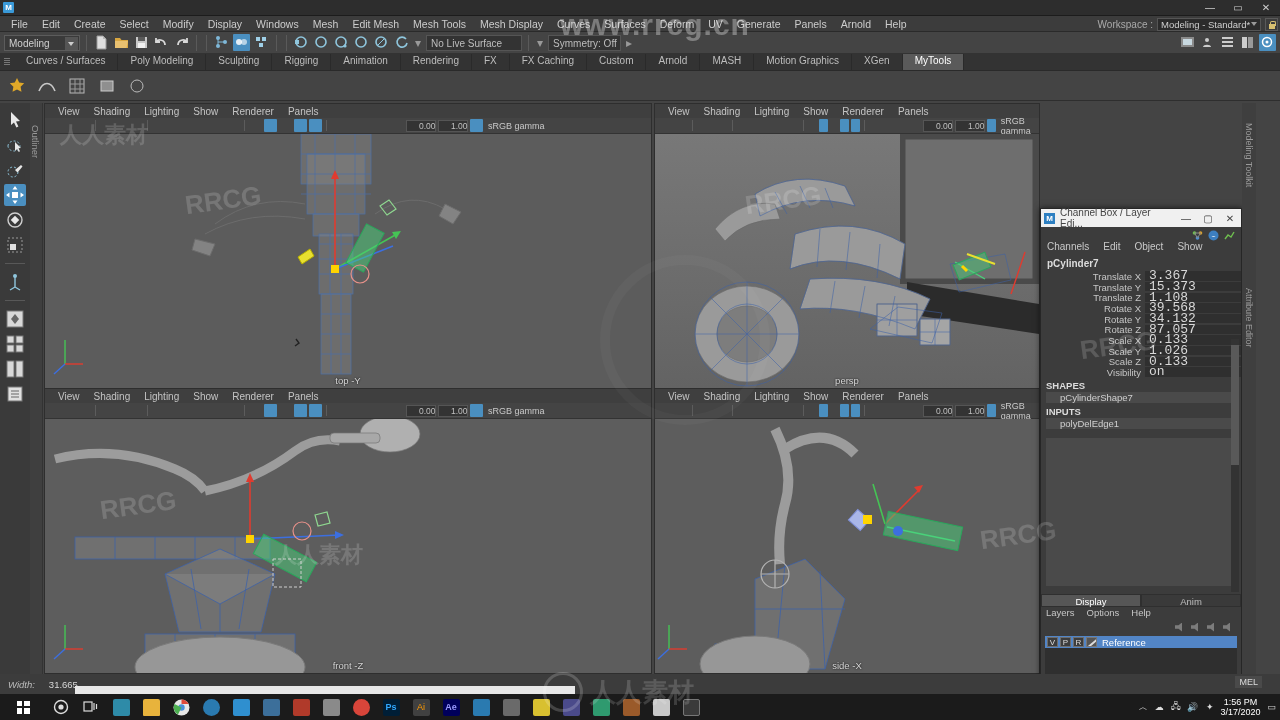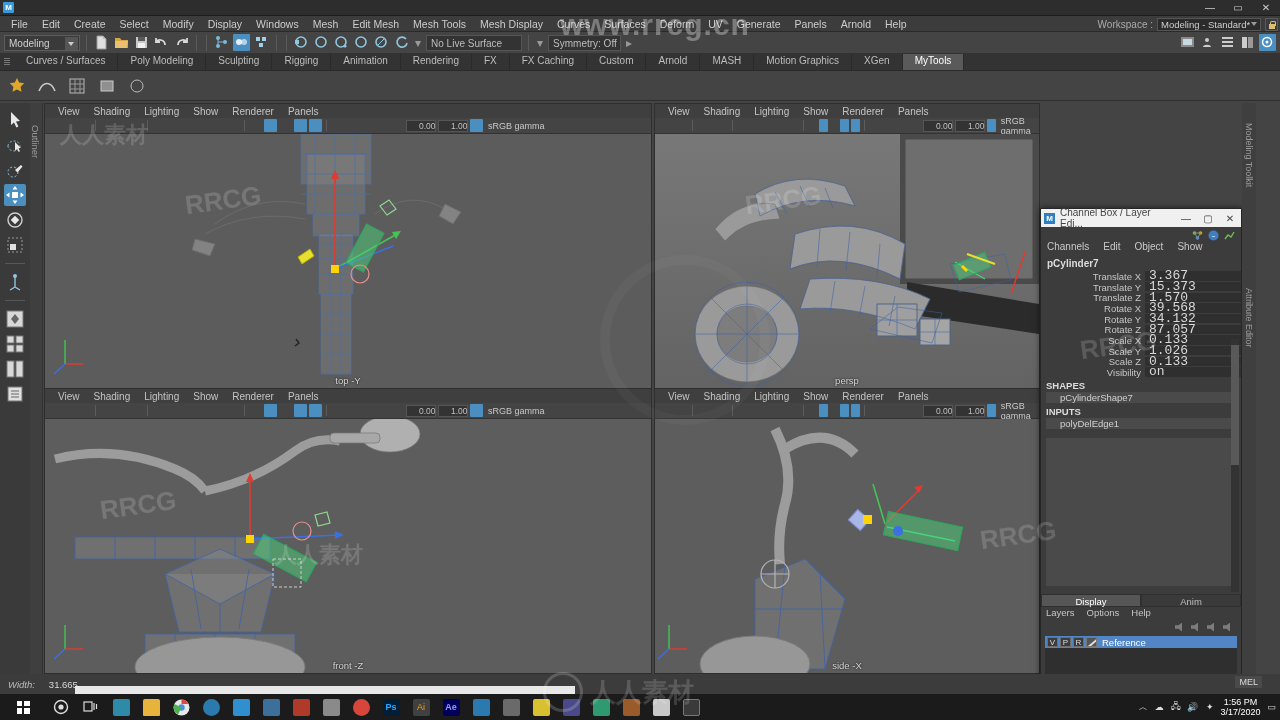--- a/index.html
+++ b/index.html
@@ -748,21 +748,21 @@
         <div class="chrow">
           <div class="chlbl">Translate X</div>
           <div class="chval">3.367</div>
         </div>
         <div class="chrow">
           <div class="chlbl">Translate Y</div>
           <div class="chval">15.373</div>
         </div>
         <div class="chrow">
           <div class="chlbl">Translate Z</div>
-          <div class="chval">1.570</div>
+          <div class="chval">1.108</div>
         </div>
         <div class="chrow">
           <div class="chlbl">Rotate X</div>
           <div class="chval">39.568</div>
         </div>
         <div class="chrow">
           <div class="chlbl">Rotate Y</div>
           <div class="chval">34.132</div>
         </div>
         <div class="chrow">

